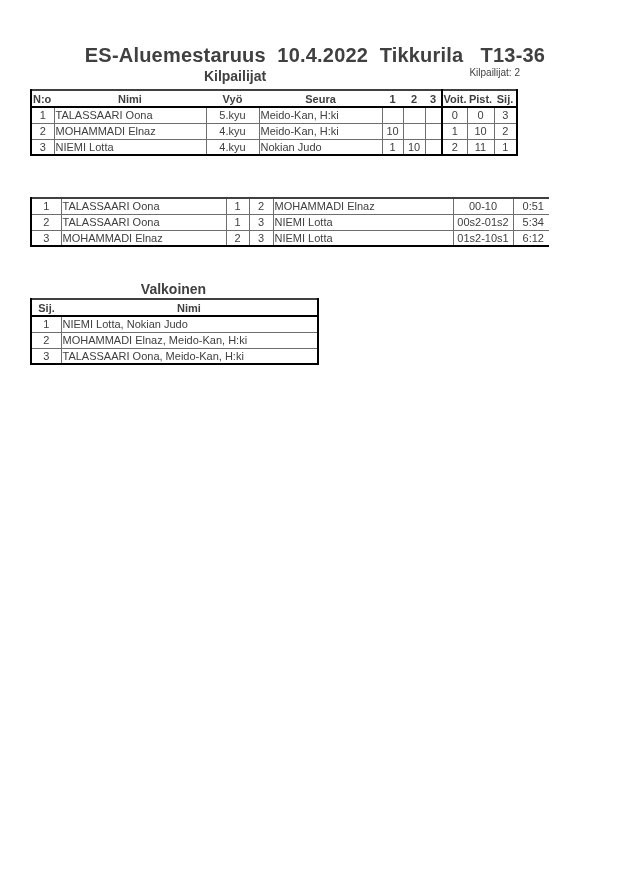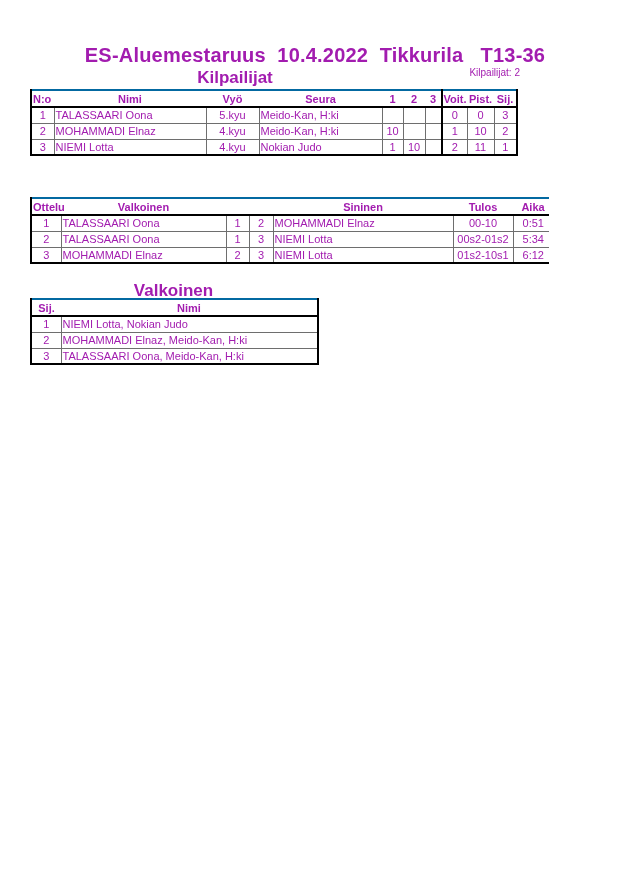--- a/index.html
+++ b/index.html
@@ -2,55 +2,55 @@
 <html><head>
 <meta charset="utf-8">
 <style>
   * { margin: 0; padding: 0; box-sizing: border-box; }
   html, body { background: #ffffff; }
   .page {
     position: relative;
     width: 549px;
     height: 891px;
     background: #ffffff;
-    color: #a21caf;
+    color: #404040;
     font-family: "Liberation Sans", sans-serif;
     overflow: hidden;
   }
   .doc-title {
     position: absolute;
     top: 44px; left: 0; width: 630px;
     text-align: center;
     font-size: 20px;
     font-weight: bold;
     white-space: pre;
     letter-spacing: 0.2px;
   }
   .section-title {
     position: absolute;
     text-align: center;
-    font-size: 17px;
+    font-size: 14px;
     font-weight: bold;
     white-space: nowrap;
   }
   #competitors-title { top: 68px; left: 30px; width: 410px; }
   #matches-title     { top: 176px; left: 30px; width: 523px; }
   #results-title     { top: 281px; left: 30px; width: 287px; }
   .count-label {
     position: absolute;
     top: 67px; right: 29px;
     font-size: 10px;
     white-space: nowrap;
   }
   table {
     position: absolute;
     border-collapse: collapse;
     table-layout: fixed;
     background: #ffffff;
-    border: 2px solid #0369a1;
+    border: 2px solid #404040;
   }
   #competitors-table { top: 89px;  left: 30px; width: 486px; }
   #matches-table     { top: 197px; left: 30px; width: 523px; }
   #results-table     { top: 298px; left: 30px; width: 287px; }
   th, td {
     font-size: 11px;
     white-space: nowrap;
     overflow: hidden;
     vertical-align: middle;
   }
@@ -155,29 +155,20 @@
     <colgroup>
       <col style="width:30px">
         <col style="width:165px">
         <col style="width:23px">
         <col style="width:24px">
       <col style="width:180px">
         <col style="width:60px">
         <col style="width:41px">
     </colgroup>
     <tbody>
-        <tr>
-      <th class="hl">Ottelu</th>
-      <th>Valkoinen</th>
-      <th></th>
-      <th></th>
-      <th>Sininen</th>
-      <th>Tulos</th>
-      <th>Aika</th>
-    </tr>
     <tr>
       <td>1</td>
       <td class="al">TALASSAARI Oona</td>
       <td>1</td>
       <td>2</td>
       <td class="al">MOHAMMADI Elnaz</td>
       <td>00-10</td>
       <td>0:51</td>
     </tr>
     <tr>

